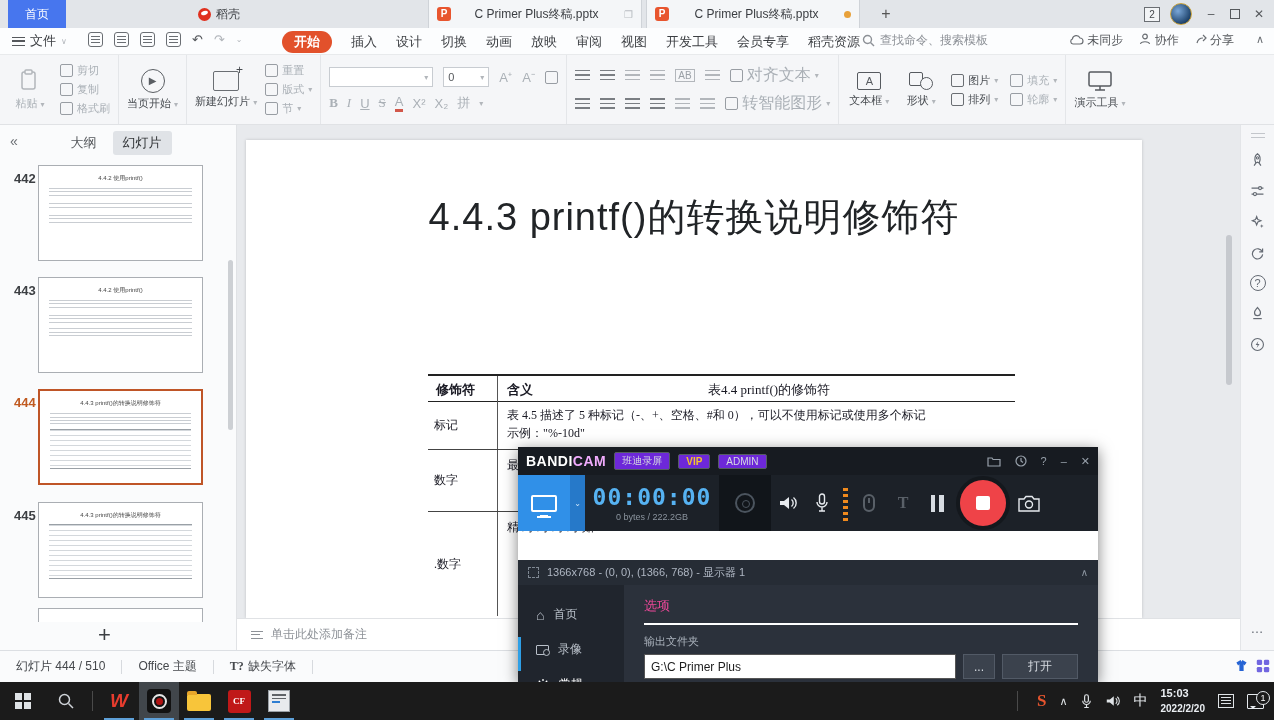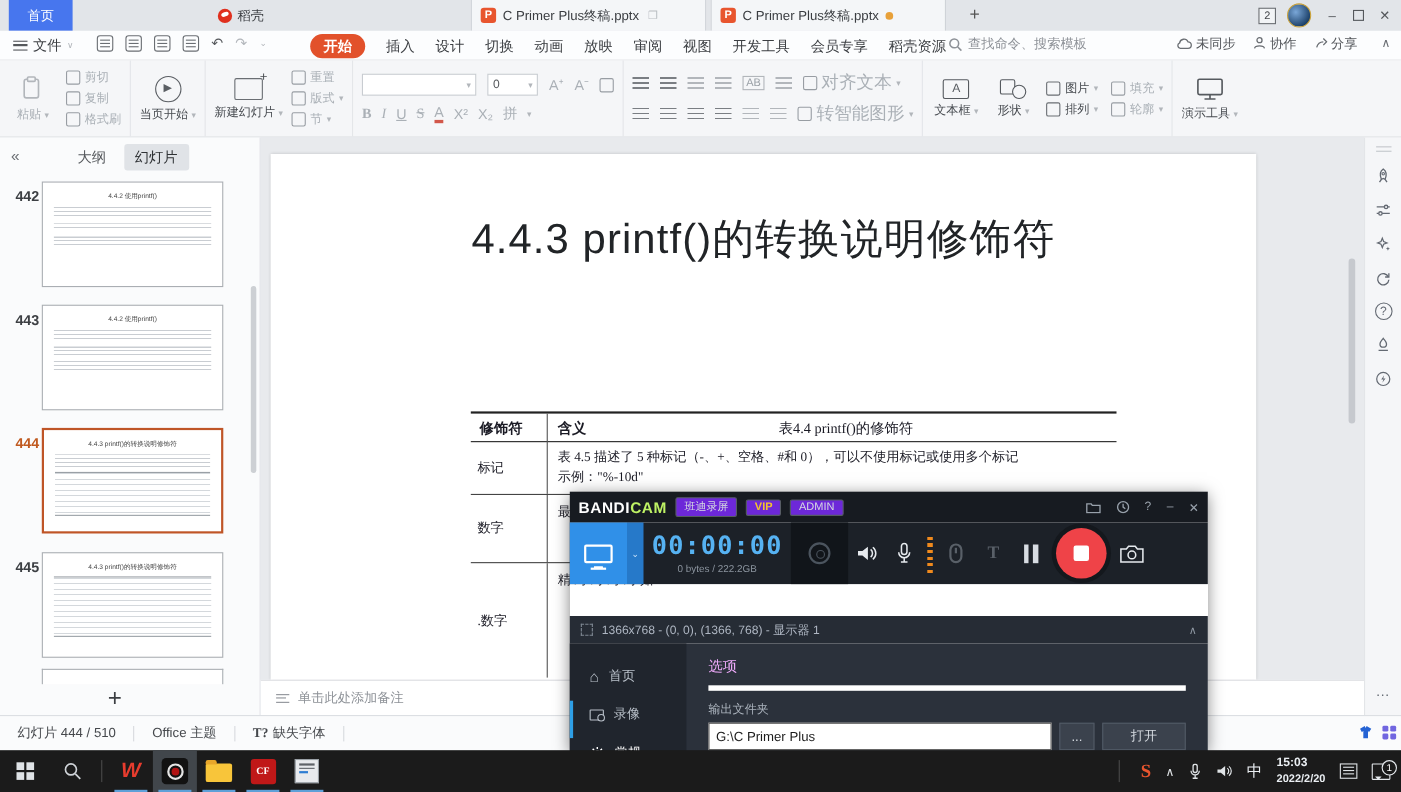--- a/index.html
+++ b/index.html
@@ -1,21 +1,21 @@
 <!DOCTYPE html>
 <html><head>
 <meta charset="utf-8">
 <style>
   * { margin:0; padding:0; box-sizing:border-box; }
   html,body { width:1274px; height:720px; overflow:hidden; font-family:"Liberation Sans",sans-serif; }
   #stage { position:relative; width:1274px; height:720px; background:#e8eaed; }
 
   
   #tabbar { position:absolute; left:0; top:0; width:1274px; height:28px; background:#e2e5e9; }
-  .wtab { position:absolute; top:0; height:28px; display:flex; align-items:center; font-size:12px; color:#3a3d41; padding:0 8px; cursor:default; }
+  .wtab { position:absolute; top:0; height:28px; display:flex; align-items:center; font-size:12px; color:#3a3d41; padding:0 8px; cursor:default;justify-content:space-between; }
   .wtab.home { left:8px; width:58px; background:#4776ee; color:#fff; justify-content:center; border-radius:0 0 0 0; }
   .wtab.docer { left:190px; }
   .docer-ico { width:13px; height:13px; border-radius:50%; background:#e0301e; margin-right:5px; position:relative; }
   .docer-ico::after{ content:''; position:absolute; left:3px; top:3px; width:7px; height:4px; border-radius:50%; background:#fff; transform:rotate(-20deg);}
   .wtab.doc { background:#f4f6f8; border-left:1px solid #cfd3d8; border-right:1px solid #cfd3d8; }
   .picon { width:14px; height:14px; background:#e8552e; border-radius:3px; color:#fff; font-size:10px; font-weight:bold; text-align:center; line-height:14px; margin-right:6px; }
   .tab-trail { margin-left:8px; color:#b9bdc2; font-size:10px; }
   .dot-unsaved { width:7px; height:7px; border-radius:50%; background:#e8a13a; margin-left:6px; }
   .tab-add { position:absolute; left:876px; top:4px; width:20px; height:20px; font-size:16px; color:#555; text-align:center; line-height:20px; }
   .tb-right { position:absolute; right:6px; top:0; height:28px; display:flex; align-items:center; gap:10px; }
@@ -117,21 +117,21 @@
   #statusbar { position:absolute; left:0; top:650px; width:1274px; height:32px; background:#fafbfc; border-top:1px solid #dcdfe3; display:flex; align-items:center; font-size:12px; color:#45484c; }
   .st-item { margin-left:16px; display:flex; align-items:center; gap:4px; }
   .st-sep { width:1px; height:14px; background:#d7dade; margin-left:16px; }
   .tglyph { font-family:"Liberation Serif",serif; font-weight:bold; }
   .st-corner { position:absolute; right:3px; top:7px; display:flex; gap:5px; }
 
   
   #bandicam { position:absolute; left:518px; top:447px; width:580px; height:235px; z-index:40; box-shadow:0 3px 14px rgba(0,0,0,.5); font-family:"Liberation Sans",sans-serif; }
   .bc-title { height:28px; background:#171b21; display:flex; align-items:center; padding:0 8px; gap:8px; }
   .bc-logo { font-size:14px; font-weight:bold; letter-spacing:.5px; color:#fff; }
-  .bc-logo .red { color:#bef264; }
+  .bc-logo .red { color:#f0abfc; }
   .bc-chip { border:1px solid #565c64; border-radius:2px; font-size:10px; color:#d7dbe0; padding:1px 7px; background:#6d28d9; }
   .bc-chip.vip { color:#f3c42c; font-weight:bold; }
   .bc-ticons { margin-left:auto; display:flex; align-items:center; gap:14px; color:#98a1ab; font-size:11px; }
   .bc-rec { height:56px; background:#1c2128; display:flex; align-items:stretch; }
   .scr-btn { width:52px; background:#3090e8; display:flex; align-items:center; justify-content:center; }
   .scr-drop { width:15px; background:#2679c9; color:#cfe6fa; font-size:8px; display:flex; align-items:center; justify-content:center; }
   .monitor { width:26px; height:17px; border:2px solid #fff; border-radius:2px; position:relative; }
   .monitor::after { content:''; position:absolute; left:7px; bottom:-7px; width:8px; height:2px; background:#fff; box-shadow:-3px 3px 0 1px #fff inset; }
   .monitor::before { content:''; position:absolute; left:4px; bottom:-8px; width:14px; height:2px; background:#fff; }
   .timer-wrap { width:134px; display:flex; flex-direction:column; align-items:center; justify-content:center; gap:2px; }
@@ -155,21 +155,21 @@
   .bc-res .up { margin-left:auto; color:#8f98a3; font-size:10px; }
   .bc-body { height:126px; display:flex; background:#2b313b; }
   .bc-side { width:112px; background:#20252d; position:relative; padding-top:12px; }
   .bc-nav { display:flex; align-items:center; gap:9px; padding:9px 0 9px 18px; font-size:12px; color:#b9c0c9; }
   .bc-nav.active { color:#fff; }
   .bc-accent { position:absolute; left:0; top:52px; width:3px; height:34px; background:#2e9fe6; }
   .house { font-size:14px; color:#b9c0c9; line-height:1; }
   .recwin { width:13px; height:10px; border:1.4px solid #b9c0c9; border-radius:1px; position:relative; }
   .recwin::after { content:''; position:absolute; right:-2px; bottom:-2px; width:5px; height:5px; border-radius:50%; background:#20252d; border:1.2px solid #b9c0c9; }
   .bc-main { flex:1; padding:12px 20px 0 20px; position:relative; }
-  .bc-opt { font-size:13px; color:#f0abfc; padding-bottom:8px; border-bottom:5px solid #ffffff; }
+  .bc-opt { font-size:13px; color:#ec4899; padding-bottom:8px; border-bottom:2px solid #ffffff; }
   .bc-flabel { font-size:11px; color:#aab2bc; margin-top:9px; }
   .bc-inrow { display:flex; gap:7px; margin-top:5px;align-items:flex-end; }
   .bc-input { width:312px; height:25px; background:#fff; border:1px solid #555; color:#1c1c1c; font-size:12px; padding:0 6px; }
   .bc-btn { height:25px; background:#3b424d; border:1px solid #525a66; color:#d6dbe1; font-size:12px; display:flex; align-items:center; justify-content:center; }
   .bc-btn.dots { width:32px; }
   .bc-btn.open { width:76px; }
   .bc-check { display:flex; align-items:center; gap:8px; margin-top:10px; font-size:12px; color:#c5cbd3; }
   .cbox { width:13px; height:13px; border:1px solid #6a7280; background:transparent; }
 
   

